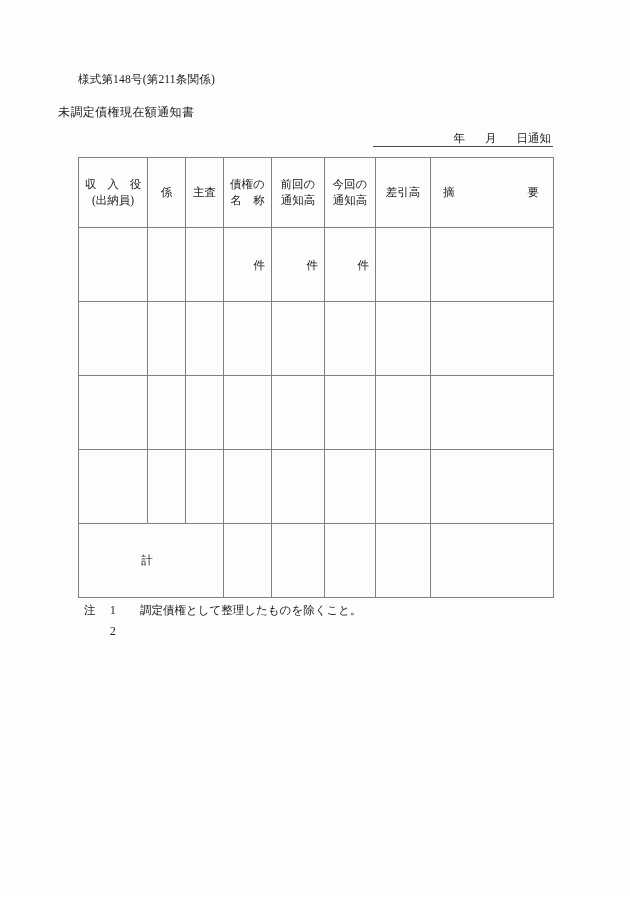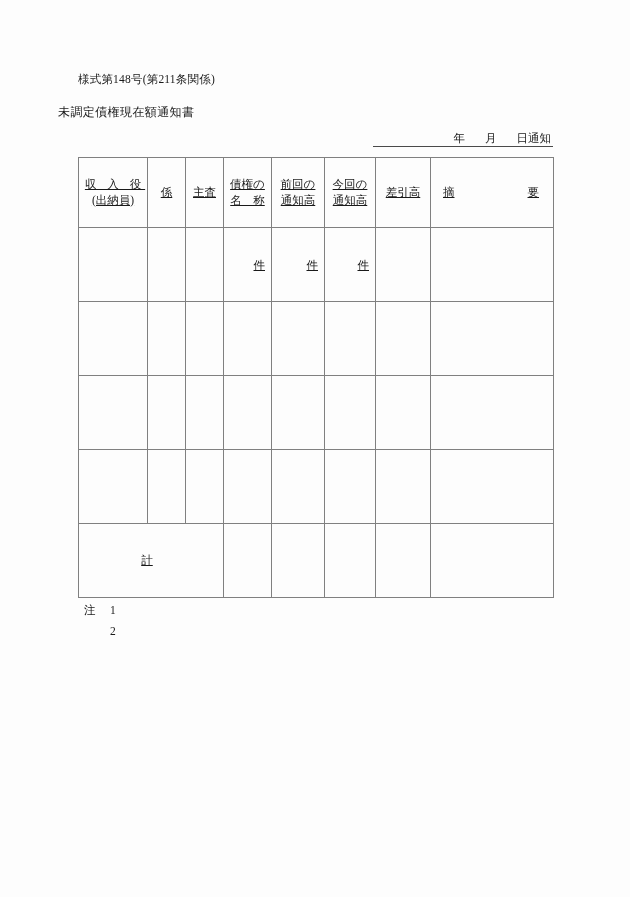--- a/index.html
+++ b/index.html
@@ -70,21 +70,20 @@
   .date-line .dl-day   { margin-right: 2px; }
 
   
   .grid {
     position: absolute;
     left: 78px;
     top: 157px;
     width: 475px;
     border-collapse: collapse;
     table-layout: fixed;
-    text-decoration: underline;
   }
   .grid td {
     border: 1px solid #808080;
     padding: 0;
     font-size: 11.5px;
     vertical-align: middle;
     line-height: 1.35;
   }
 
   
@@ -304,20 +303,21 @@
         <td></td>
       </tr>
 
     </tbody>
   </table>
 
   <div class="notes">
     <div class="note-row">
       <span class="note-marker">注</span>
       <span class="note-num">1</span>
+      <span class="note-text">調定債権として整理したものを除くこと。</span>
     </div>
     <div class="note-row">
       <span class="note-marker"></span>
       <span class="note-num">2</span>
     </div>
   </div>
 
 </div>
 
 </body></html>

